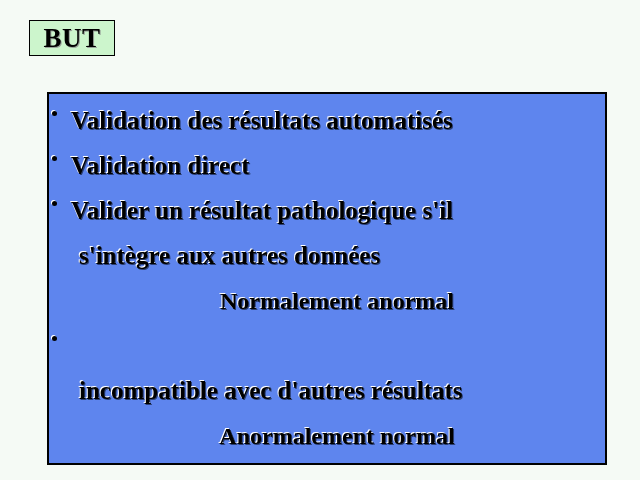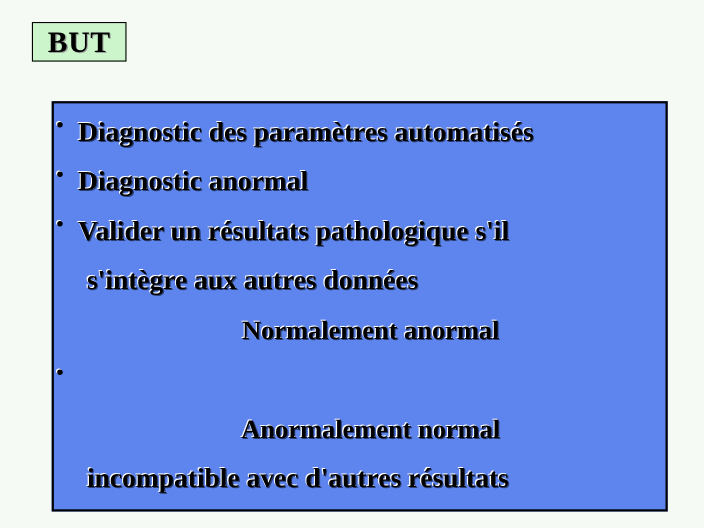--- a/index.html
+++ b/index.html
@@ -110,47 +110,47 @@
 <div id="slide">
 
   <div id="title-box">
     <span id="title-text">BUT</span>
   </div>
 
   <div id="content-box">
 
     <div class="line bulleted">
       <span class="bullet"></span>
-      <span class="text">Diagnostic des paramètres automatisés</span>
+      <span class="text">Validation des résultats automatisés</span>
     </div>
 
     <div class="line bulleted">
       <span class="bullet"></span>
-      <span class="text">Diagnostic anormal</span>
+      <span class="text">Validation direct</span>
     </div>
 
     <div class="line bulleted">
       <span class="bullet"></span>
-      <span class="text">Valider un résultats pathologique s'il</span>
+      <span class="text">Valider un résultat pathologique s'il</span>
     </div>
 
     <div class="line continued">
       <span class="text">s'intègre aux autres données</span>
     </div>
 
     <div class="line centered">
       <span class="text">Normalement anormal</span>
     </div>
 
     <div class="line bulleted">
       <span class="bullet"></span>
     </div>
 
+    <div class="line continued">
+      <span class="text">incompatible avec d'autres résultats</span>
+    </div>
+
     <div class="line centered">
       <span class="text">Anormalement normal</span>
-    </div>
-
-    <div class="line continued">
-      <span class="text">incompatible avec d'autres résultats</span>
     </div>
 
   </div>
 </div>
 
 </body></html>

